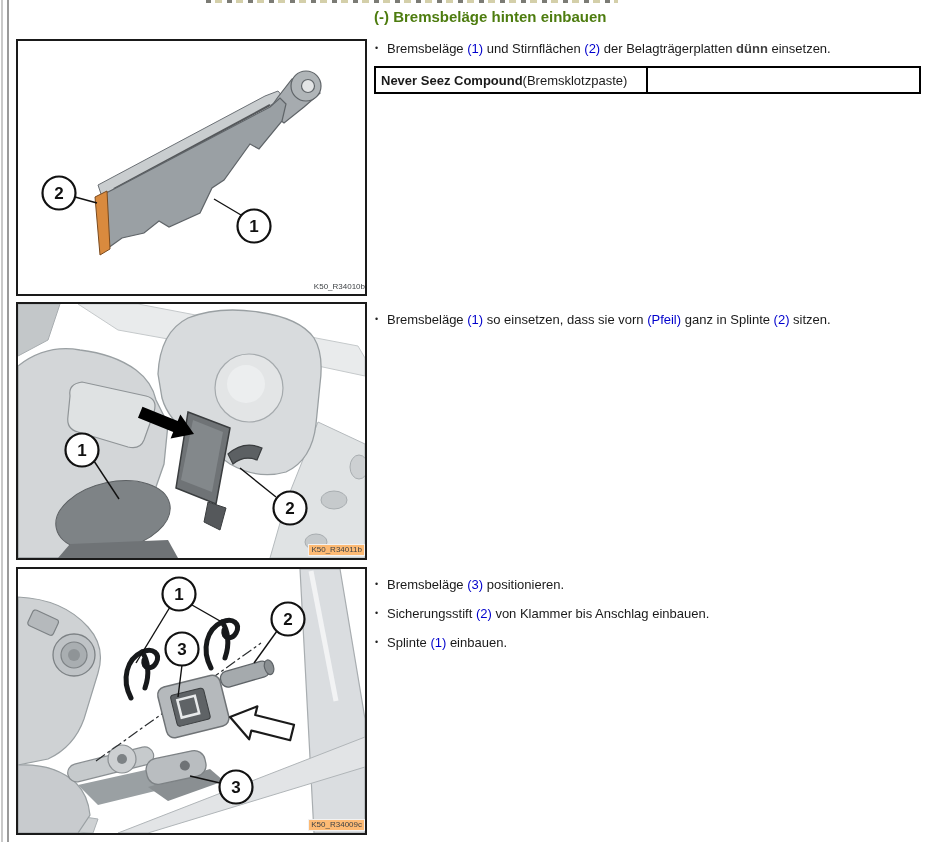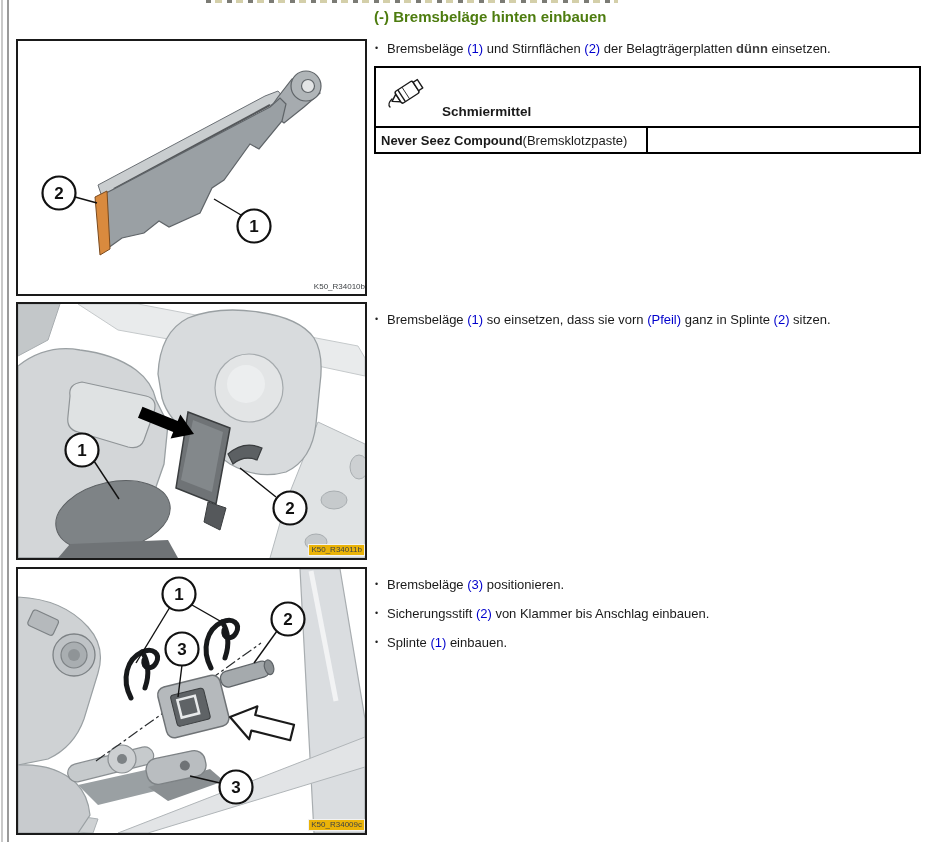--- a/index.html
+++ b/index.html
@@ -19,21 +19,21 @@
   
   .figure{position:absolute;left:16px;width:351px;background:#fff;border:2px solid #1a1a1a;box-sizing:border-box;}
   #fig1{top:39px;height:257px;}
   #fig2{top:302px;height:258px;}
   #fig3{top:567px;height:268px;}
   .figure svg{display:block;width:100%;height:100%;}
   .fig-caption{
     position:absolute;right:0;bottom:2px;
     font-size:8px;line-height:10px;color:#3f4346;letter-spacing:0;
   }
-  .fig-caption.boxed{background:#eab308;border:1px solid #f2f2f2;padding:0 2px;}
+  .fig-caption.boxed{background:#fdba74;border:1px solid #f2f2f2;padding:0 2px;}
   
   .page-title{
     position:absolute;left:374px;top:8px;width:547px;
     font-size:15px;font-weight:bold;color:#4d7c0f;
   }
   .step{position:absolute;left:375px;width:548px;display:flex;font-size:13px;line-height:15px;}
   .bullet{flex:none;width:12px;font-size:9px;line-height:15px;color:#222;}
   .step-text{flex:1;}
   .rt-link{color:#0000CC;}
   .rt-bold{font-weight:bold;color:#404040;}
@@ -226,33 +226,20 @@
 </div>
 
 <div class="page-title">(-) Bremsbeläge hinten einbauen</div>
 
 <div class="step" id="step1">
   <span class="bullet">•</span>
   <span class="step-text"><span>Bremsbeläge </span><span class="rt-link">(1)</span><span> und Stirnflächen </span><span class="rt-link">(2)</span><span> der Belagträgerplatten </span><span class="rt-bold">dünn</span><span> einsetzen.</span></span>
 </div>
 
 <div class="lubri-table">
-  <div class="lt-header">
-    <svg class="grease-icon" width="44" height="40" viewBox="0 0 44 40">
-      <g transform="translate(10,27) rotate(-33)" stroke="#1a1a1a" fill="#fff" stroke-width="1.4" stroke-linejoin="round">
-        <polygon points="3,-5 -4,-1 3,4"></polygon>
-        <rect x="3" y="-7.5" width="21" height="14" rx="2"></rect>
-        <rect x="24" y="-5.5" width="5" height="10"></rect>
-        <line x1="7" y1="-7.5" x2="7" y2="6.5"></line>
-        <line x1="12" y1="-7.5" x2="12" y2="6.5" stroke-width="0.8"></line>
-      </g>
-      <path d="M6,26 C3,29 2,32 4,34" stroke="#1a1a1a" fill="none" stroke-width="1.3" stroke-linecap="round"></path>
-    </svg>
-    <span class="lt-title">Schmiermittel</span>
-  </div>
   <div class="lt-row">
     <div class="lt-cell-product">
       <span class="b">Never Seez Compound</span>
         <span> (Bremsklotzpaste)</span>
     </div>
   </div>
 </div>
 
 <div class="step" id="step2">
   <span class="bullet">•</span>

